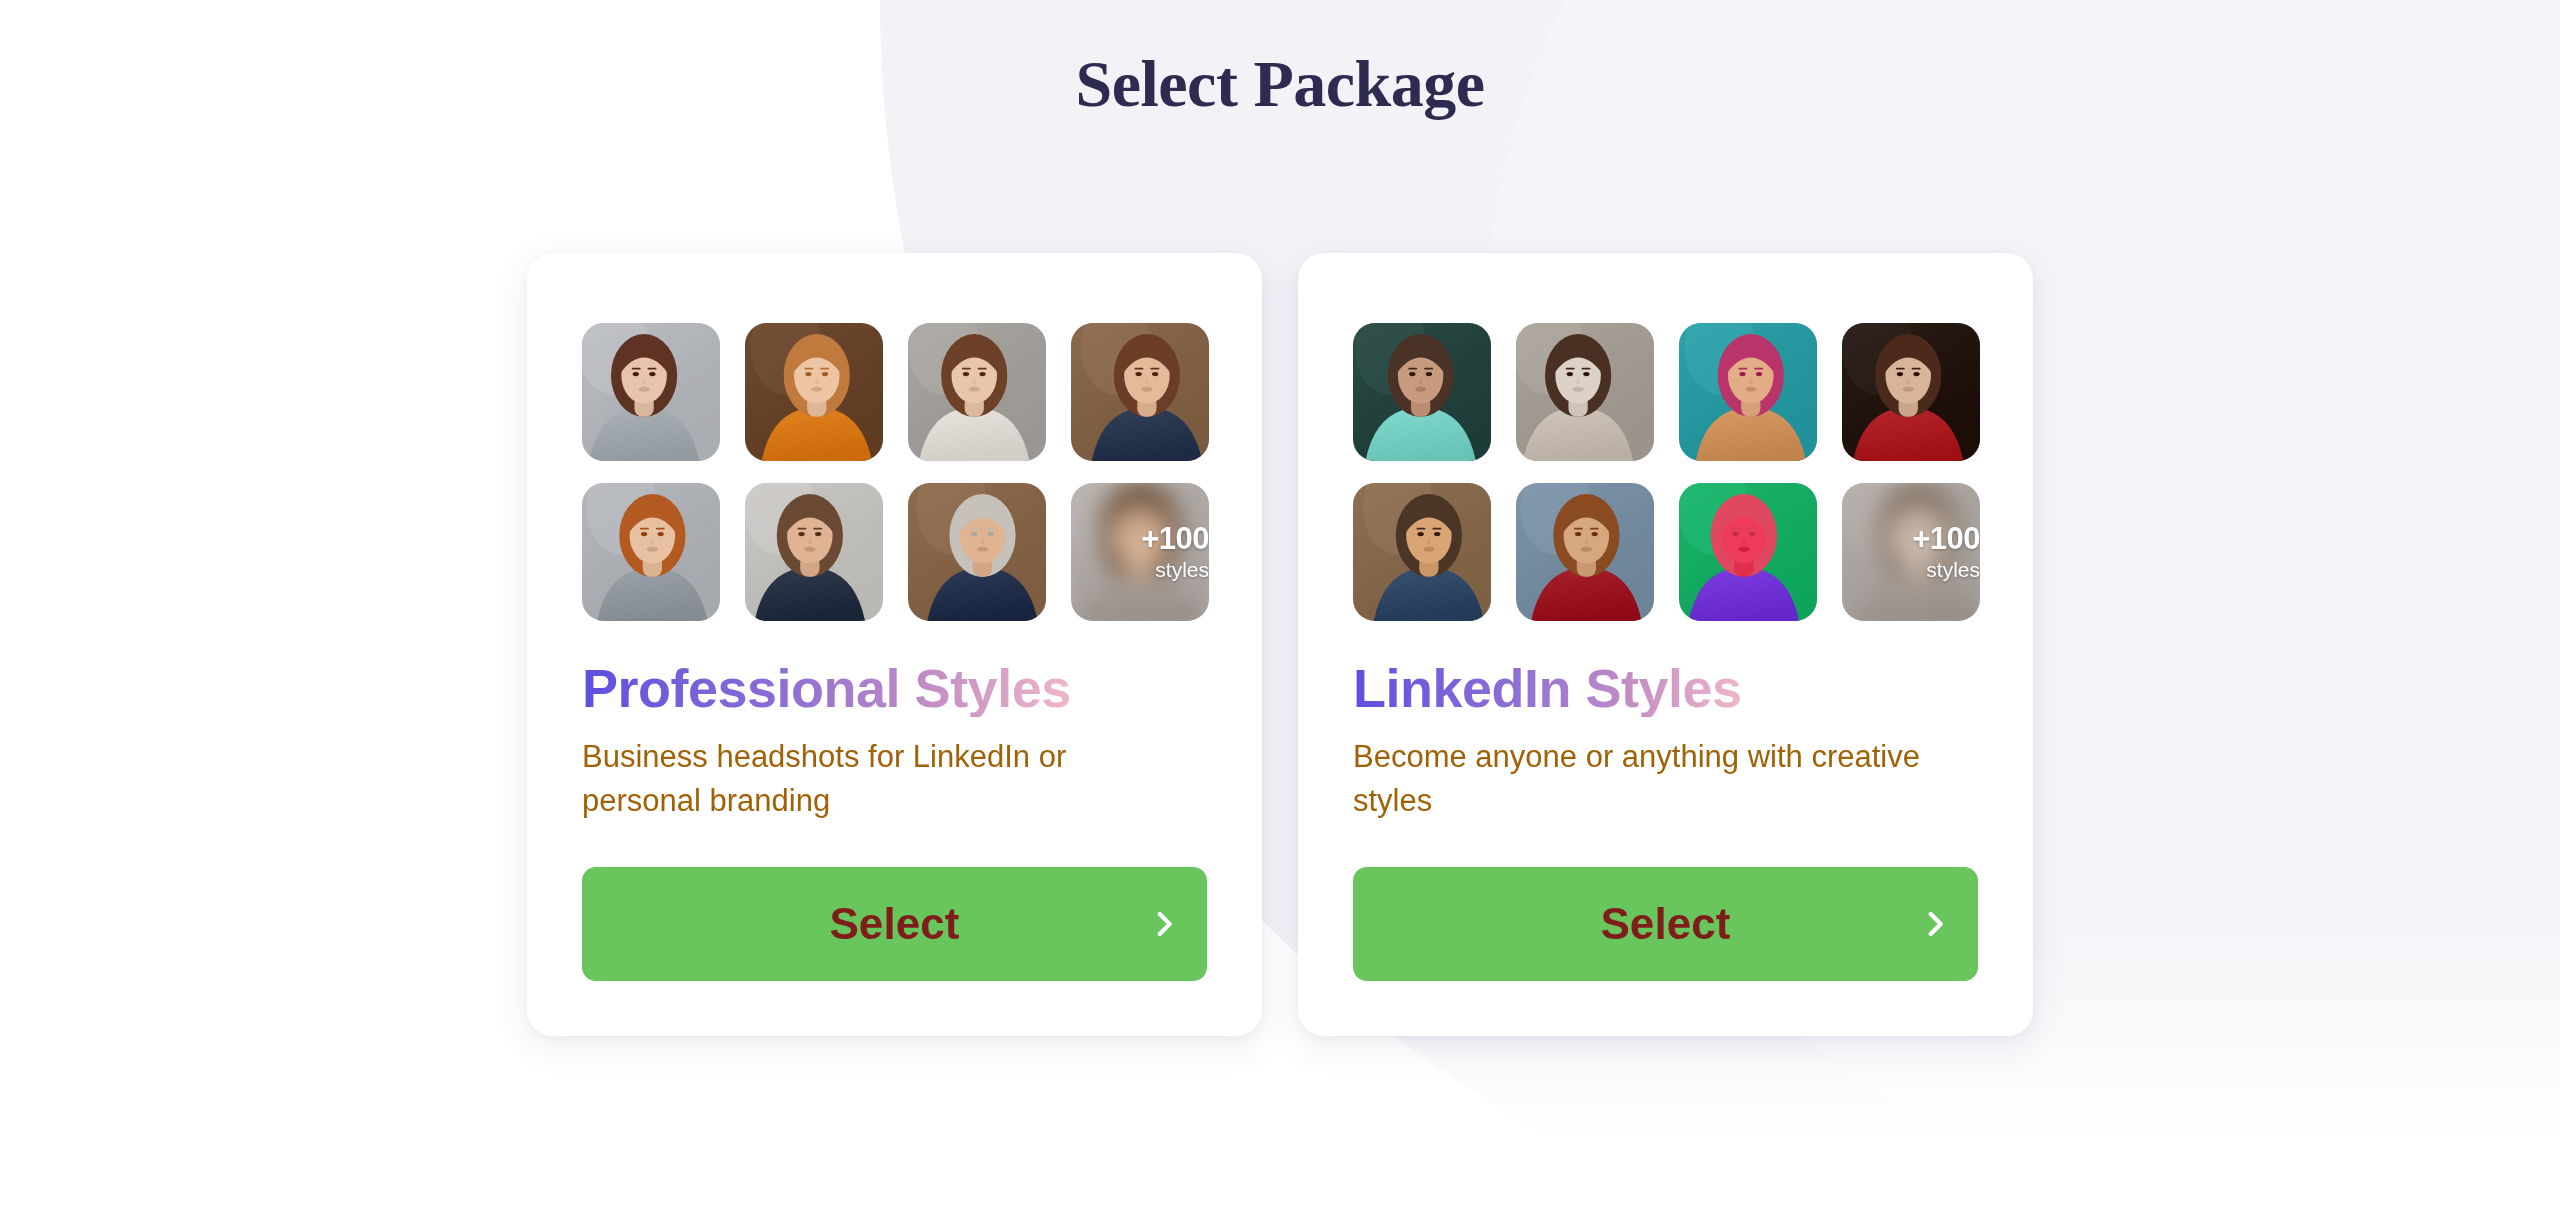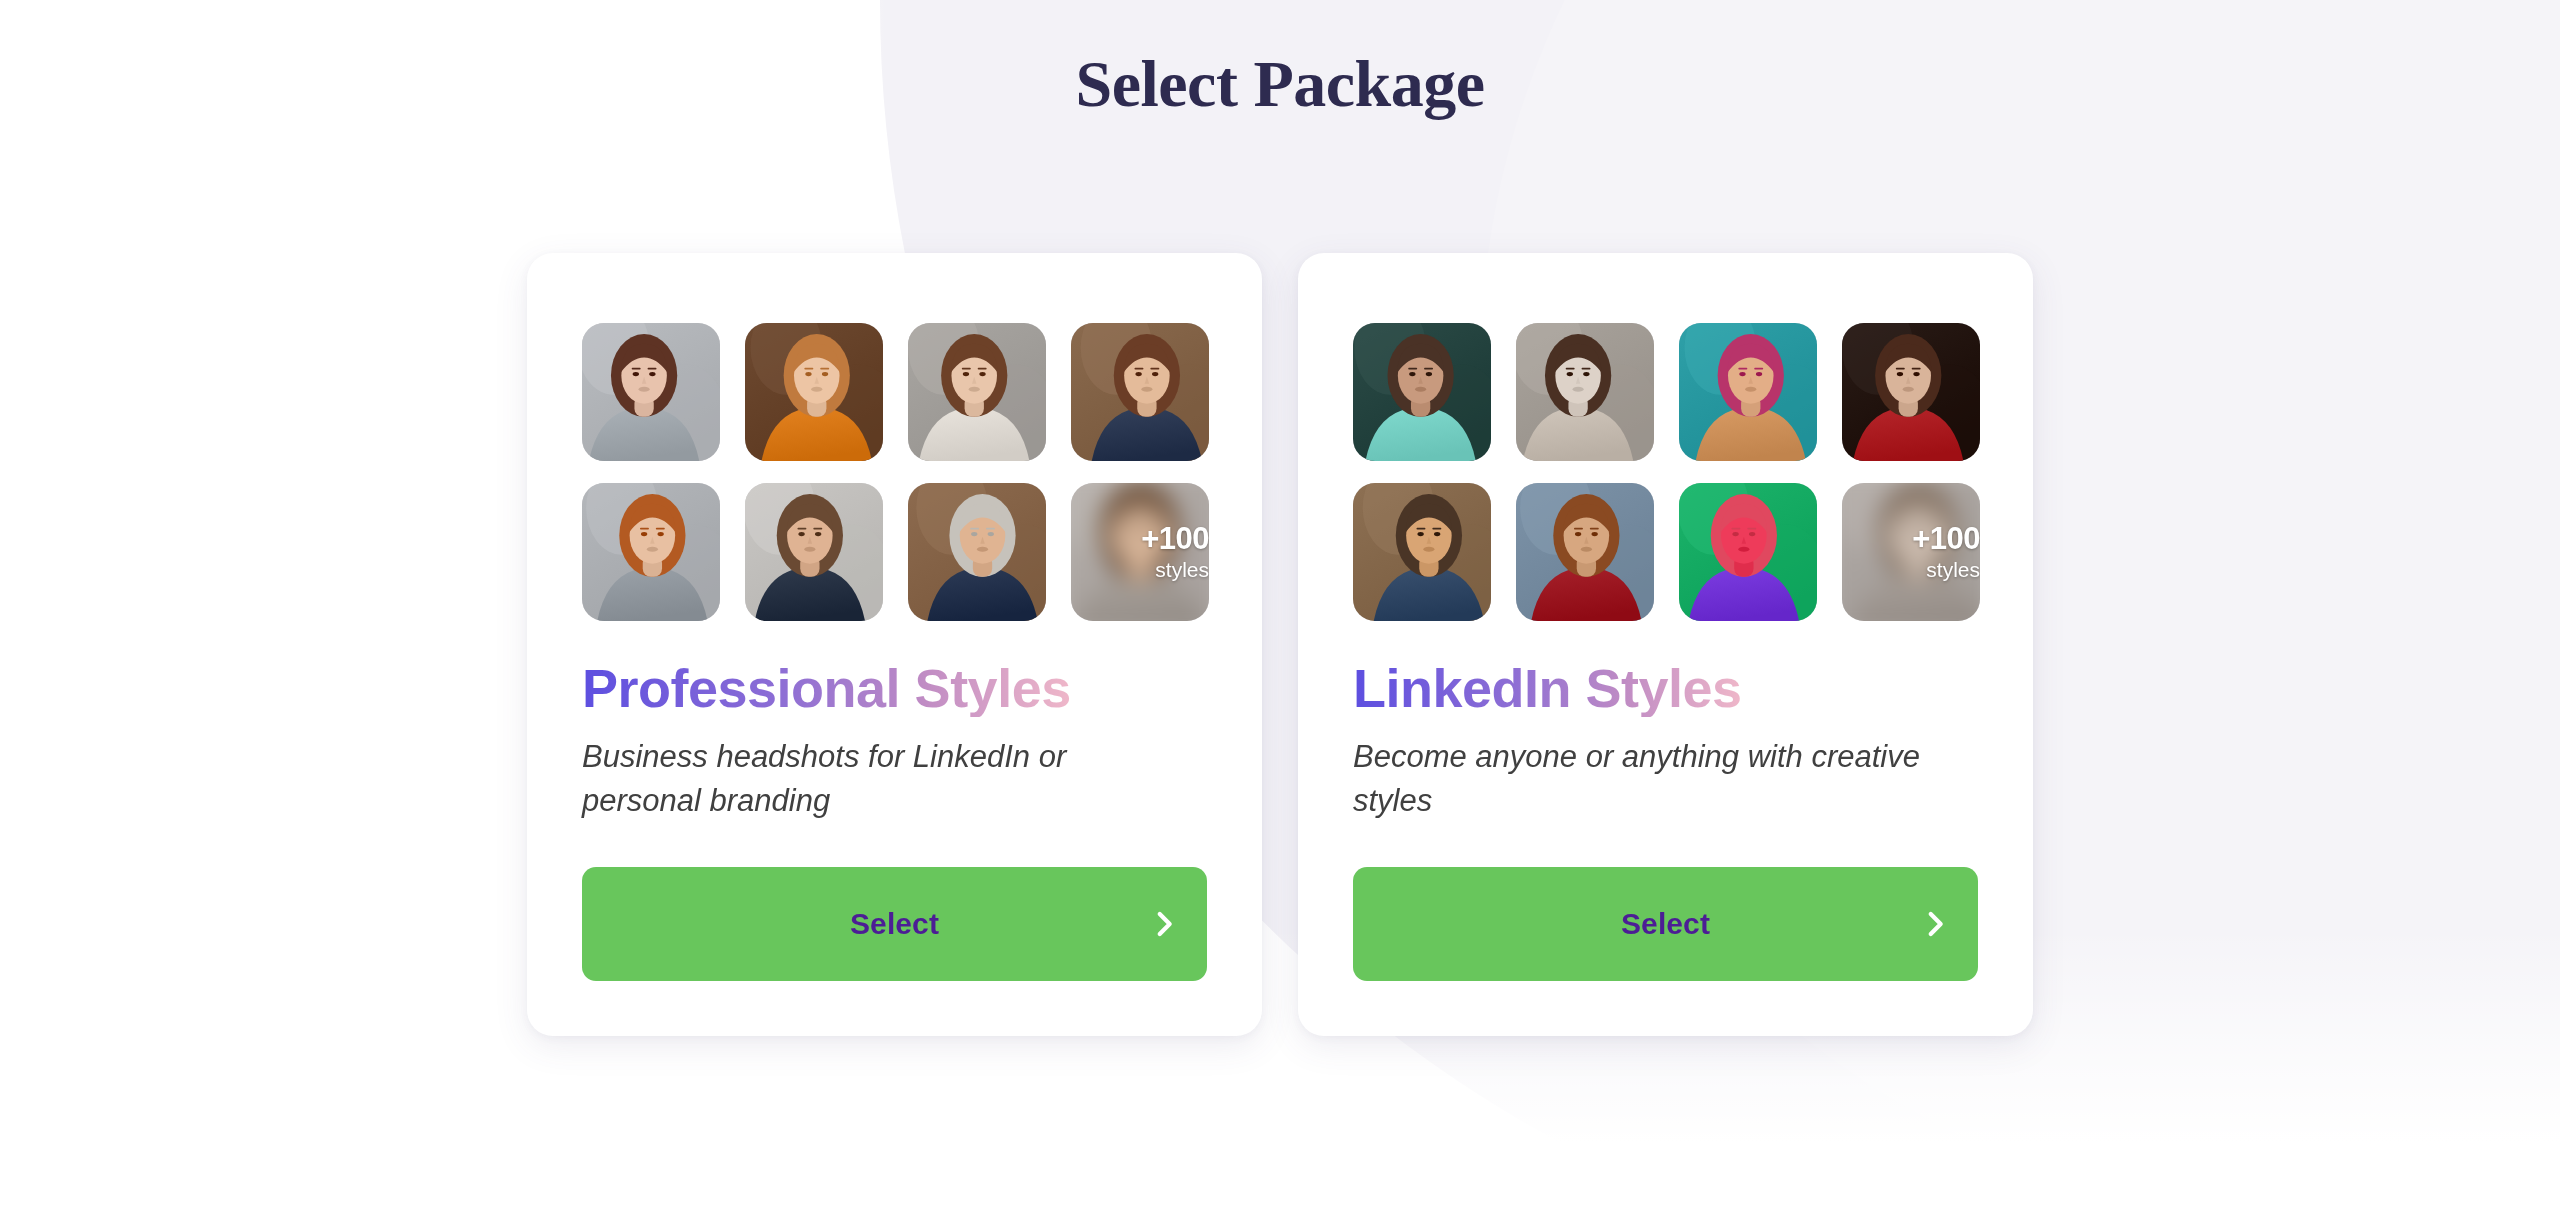--- a/index.html
+++ b/index.html
@@ -147,43 +147,42 @@
     -webkit-background-clip: text;
     background-clip: text;
     -webkit-text-fill-color: transparent;
     color: #8f6fd4;
     width: fit-content;
   }
 
   .card-desc {
     font-size: 31px;
     line-height: 1.42;
-    color: #404040;
+    color: #a16207;
     margin-bottom: 44px;
     max-width: 600px;
-    font-style: italic;
   }
 
   
   .select-btn {
     position: relative;
     width: 100%;
     height: 114px;
     border: none;
     border-radius: 14px;
     background: #68c65c;
     cursor: pointer;
     display: flex;
     align-items: center;
     justify-content: center;
     font-family: "Liberation Sans", sans-serif;
   }
   .select-btn-label {
-    color: #4c1d95;
-    font-size: 30px;
+    color: #7f1d1d;
+    font-size: 44px;
     font-weight: bold;
     letter-spacing: 0.1px;
   }
   .select-btn-chevron {
     position: absolute;
     right: 26px;
     top: 50%;
     transform: translateY(-50%);
     width: 34px;
     height: 34px;

